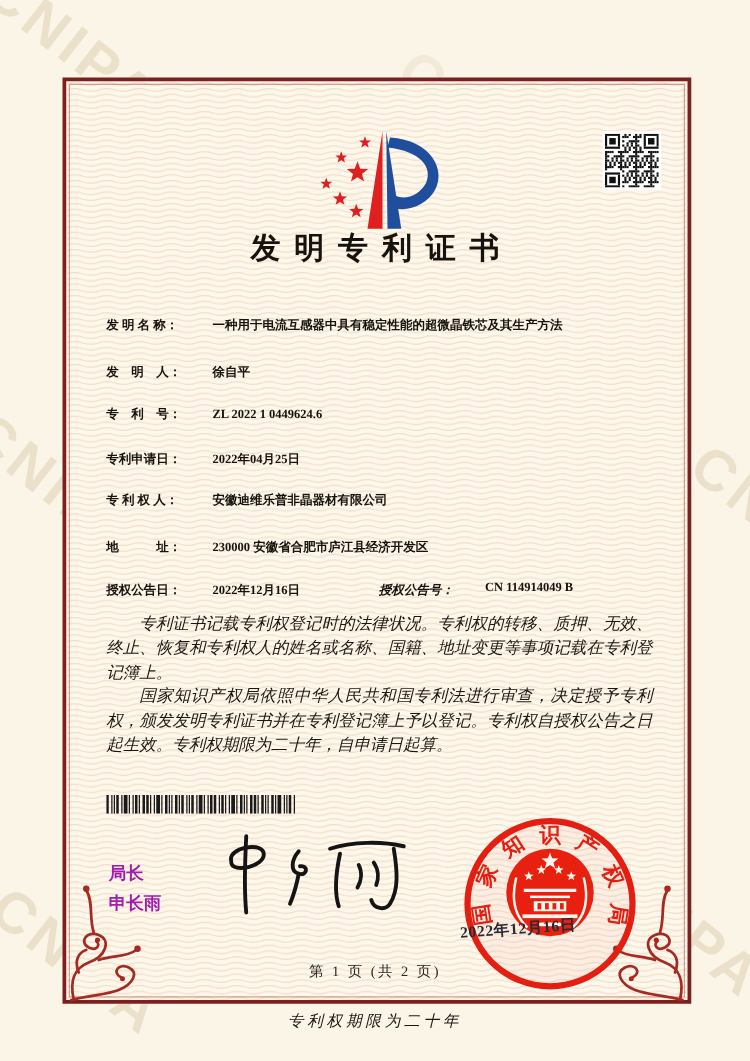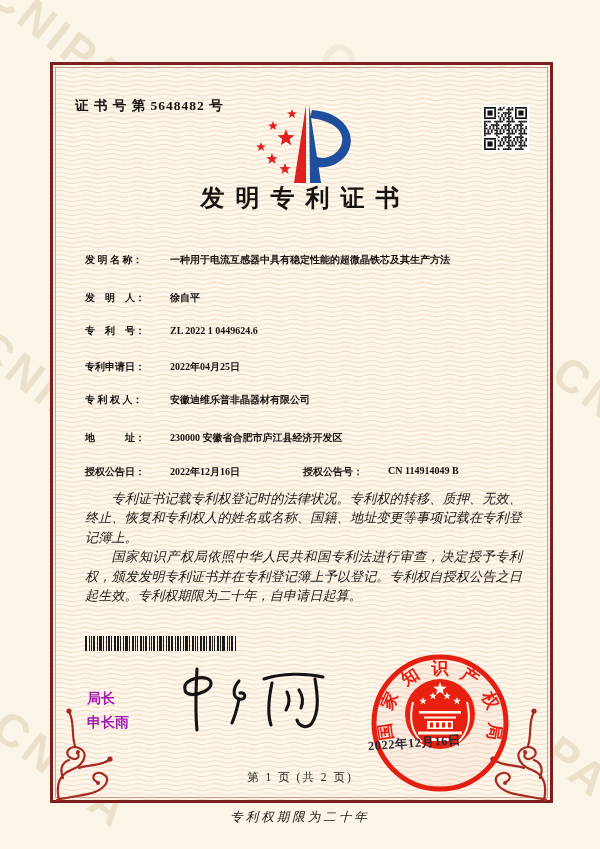--- a/index.html
+++ b/index.html
@@ -20,21 +20,21 @@
   .flourish.right{right:-2px;transform:scaleX(-1);}
   
   .cert-no{position:absolute;left:75px;top:97px;font-size:13.5px;font-weight:bold;letter-spacing:1px;}
   .logo{position:absolute;left:256px;top:102px;width:106px;height:87px;}
   .qr{position:absolute;left:482px;top:105px;width:47px;height:47px;background:#fff;padding:2px;box-sizing:border-box;}
   .title{position:absolute;left:0;right:0;top:182px;text-align:center;font-size:24px;font-weight:bold;
          letter-spacing:.46em;text-indent:.46em;}
   
   .row{position:absolute;left:85px;width:452px;font-size:10px;font-weight:bold;white-space:nowrap;}
   .row .lab{display:inline-block;min-width:85px;}
-  .row .lab2{position:absolute;left:218px;}
+  .row .lab2{position:absolute;left:218px;font-style:italic;}
   .row .val2{position:absolute;left:303px;}
   
   .paras{position:absolute;left:85px;top:489px;width:437px;font-size:13.2px;line-height:19.4px;
          font-style:italic;font-weight:500;text-align:justify;color:#1b1712;}
   .paras p{margin:0;text-indent:2em;}
   
   .barcode{position:absolute;left:85px;top:636px;width:158px;height:15px;}
   
   .director{position:absolute;left:87px;top:686px;font-family:"Liberation Sans","DejaVu Sans",sans-serif;
             font-weight:bold;font-size:14px;line-height:24px;color:#a21caf;}
@@ -102,21 +102,20 @@
       </g>
       <g fill="#a52a22">
         <circle cx="18" cy="7" r="2.6"></circle>
           <circle cx="59" cy="55" r="2.6"></circle>
         <circle cx="27" cy="48" r="2"></circle>
           <circle cx="47" cy="79" r="2"></circle>
       </g>
     </svg>
   </div>
 
-  <div class="cert-no">证 书 号 第 5648482 号</div>
 
   <svg class="logo" viewBox="0 0 106 87" xmlns="http://www.w3.org/2000/svg">
     <polygon points="50,3 38,81 50,81" fill="#e02020"></polygon>
     <polygon points="53,3 54,81 65,81" fill="#1f4e9c"></polygon>
     <path d="M56 8 C89 10 101 34 92 50 C85 63 67 69 56 63 L59 54 C68 59 80 54 85 44 C90 32 81 19 54 16 Z" fill="#1f4e9c"></path>
     <g id="logo-stars" fill="#e02020">
         <path d="M36.00 7.00L37.23 10.30L40.76 10.45L38.00 12.65L38.94 16.05L36.00 14.10L33.06 16.05L34.00 12.65L31.24 10.45L34.77 10.30Z"></path>
         <path d="M17.00 19.00L18.23 22.30L21.76 22.45L19.00 24.65L19.94 28.05L17.00 26.10L14.06 28.05L15.00 24.65L12.24 22.45L15.77 22.30Z"></path>
         <path d="M30.00 27.00L32.22 32.94L38.56 33.22L33.59 37.17L35.29 43.28L30.00 39.78L24.71 43.28L26.41 37.17L21.44 33.22L27.78 32.94Z"></path>
         <path d="M5.00 40.00L6.23 43.30L9.76 43.45L7.00 45.65L7.94 49.05L5.00 47.10L2.06 49.05L3.00 45.65L0.24 43.45L3.77 43.30Z"></path>

